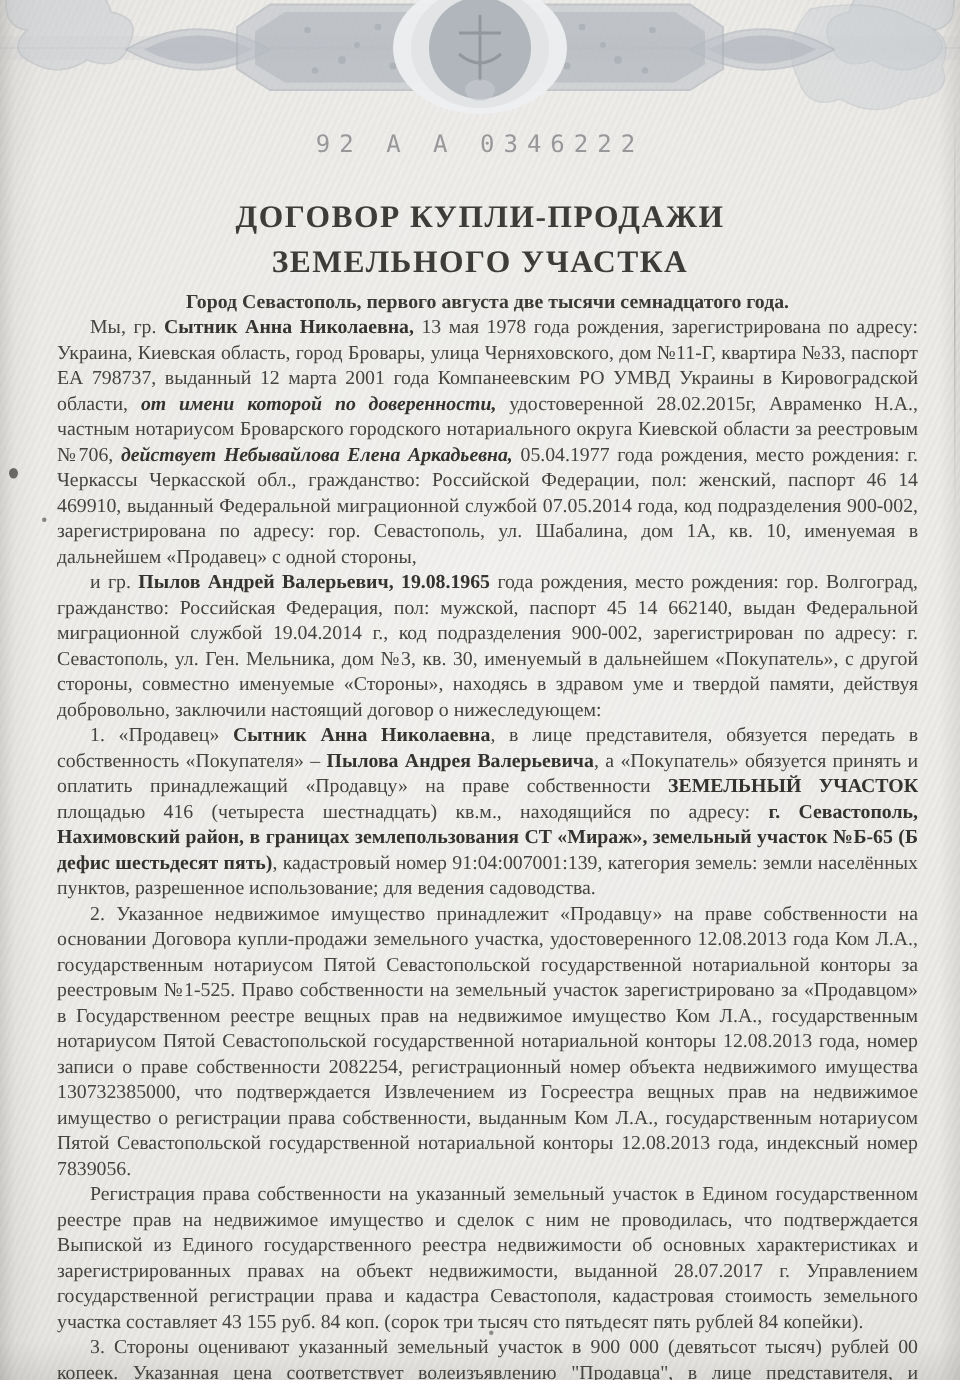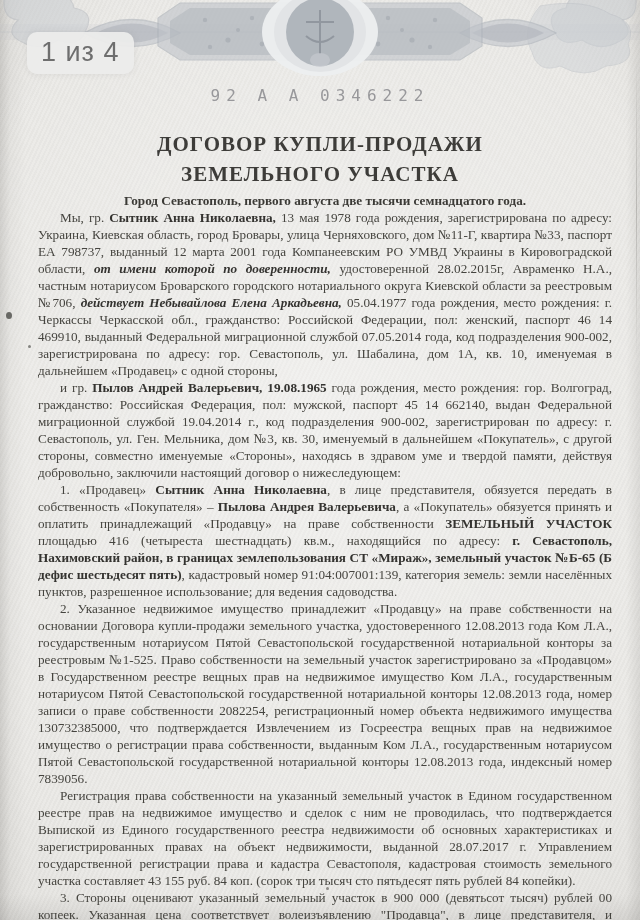--- a/index.html
+++ b/index.html
@@ -96,21 +96,20 @@
     <ellipse cx="320" cy="32" rx="46" ry="40" fill="#e2e4e6"></ellipse>
     <ellipse cx="320" cy="32" rx="34" ry="34" fill="#a4aab2" opacity="0.8"></ellipse>
     <g stroke="#7d838c" stroke-width="2" opacity="0.6" fill="none">
       <line x1="320" y1="10" x2="320" y2="54"></line>
       <line x1="306" y1="22" x2="334" y2="22"></line>
       <path d="M306,36 Q320,48 334,36"></path>
     </g>
     <ellipse cx="320" cy="60" rx="10" ry="7" fill="#c6c9ce" opacity="0.7"></ellipse>
   </svg>
 
-  <div class="page-badge">1 из 4</div>
 
   <div class="serial">92 А А 0346222</div>
 
   <h1 class="title">
     <span>ДОГОВОР КУПЛИ-ПРОДАЖИ</span><br>
     <span>ЗЕМЕЛЬНОГО УЧАСТКА</span>
   </h1>
 
   <div class="doc-body" id="doc-body">
       <p class="para center"><span>Город Севастополь, первого августа две тысячи семнадцатого года.</span></p>

